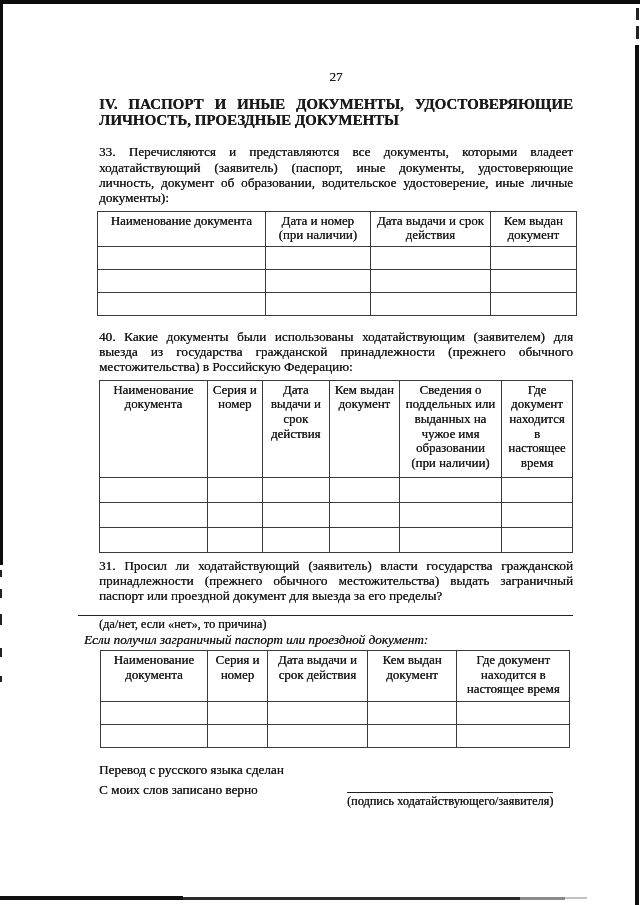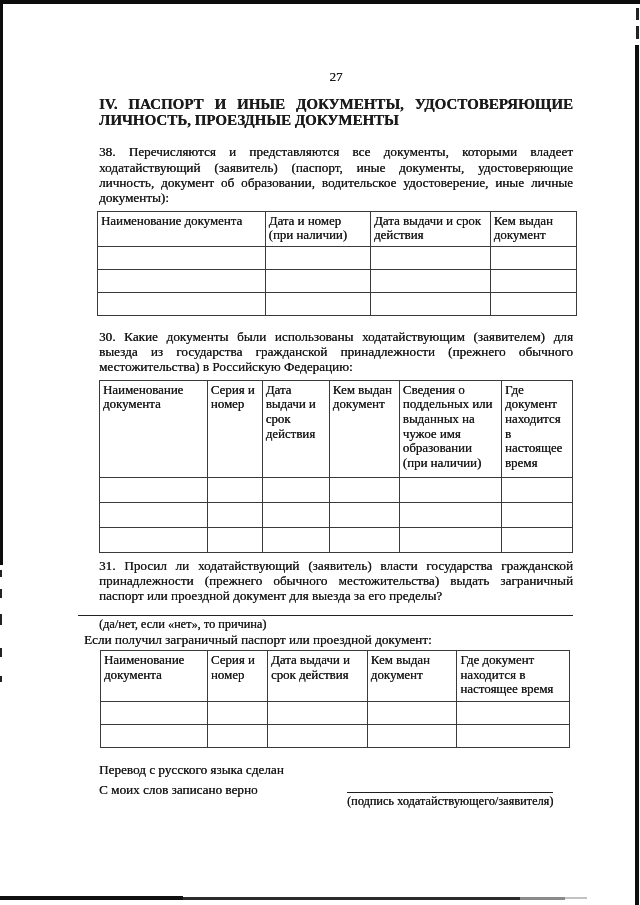--- a/index.html
+++ b/index.html
@@ -34,35 +34,35 @@
   .heading .l1 { text-align:justify; text-align-last:justify; }
   .para { text-align:justify; }
   .p29 { margin-top:16px; }
   .p30 { margin-top:13px; }
   .p31 { margin-top:5px; }
 
   table { border-collapse:collapse; table-layout:fixed; }
   th, td { border:1.6px solid #3a3a3a; }
   th {
     font-weight:normal; font-size:12.9px; line-height:14.6px;
-    text-align:left; vertical-align:top; padding:2px 3px 3px;font-family:Liberation Serif, serif;
+    text-align:center; vertical-align:top; padding:2px 3px 3px;font-family:Liberation Serif, serif;
   }
   .t1 { margin-top:5px; margin-left:-2px; width:480px; }
   .t1 th { height:35px; }
   .t1 td { height:23px; }
   .t2 { margin-top:5px; width:474px; }
   .t2 th { height:97px; }
   .t2 td { height:25px; }
   .t3 { margin-top:3px; margin-left:1px; width:470px; }
   .t3 th { height:51px; }
   .t3 td { height:23px; }
 
   .answer-line { margin-top:11px; margin-left:-21px; width:495px; border-top:1.8px solid #222; }
   .answer-caption { text-align:left; font-size:12.3px; line-height:14px; margin-top:1px; }
-  .followup { margin-left:-15px; margin-top:1px; }
+  .followup { margin-left:-15px; margin-top:1px;font-style:italic; }
 
   .sig-row { display:flex; justify-content:space-between; align-items:flex-start; }
   .sig-row1 { margin-top:14px; }
   .sig-row2 { margin-top:5px; }
   .sig-label { white-space:nowrap; }
   .sig-block { text-align:center; }
   .sig-block1 { width:192px; margin-right:28px; padding-top:16px; }
   .sig-block2 { width:206px; margin-right:20px; padding-top:10px; }
   .sig-line { height:0; border-top:1.6px solid #1e1e1e; }
   .sig-caption { font-size:12.3px; line-height:14px; margin-top:1px; white-space:nowrap; }
@@ -88,21 +88,21 @@
 
   <div class="content">
 
     <div class="page-num">27</div>
 
     <div class="heading">
       <div class="l1">IV. ПАСПОРТ И ИНЫЕ ДОКУМЕНТЫ, УДОСТОВЕРЯЮЩИЕ</div>
       <div class="l2">ЛИЧНОСТЬ, ПРОЕЗДНЫЕ ДОКУМЕНТЫ</div>
     </div>
 
-    <div class="para p29">38. Перечисляются и представляются все документы, которыми владеет ходатайствующий (заявитель) (паспорт, иные документы, удостоверяющие личность, документ об образовании, водительское удостоверение, иные личные документы):</div>
+    <div class="para p29">33. Перечисляются и представляются все документы, которыми владеет ходатайствующий (заявитель) (паспорт, иные документы, удостоверяющие личность, документ об образовании, водительское удостоверение, иные личные документы):</div>
 
     <table class="t1">
       <colgroup>
         <col style="width:35%">
           <col style="width:22%">
           <col style="width:25%">
           <col style="width:18%">
       </colgroup>
       <tbody>
           <tr>
@@ -125,21 +125,21 @@
       </tr>
       <tr>
         <td></td>
             <td></td>
             <td></td>
             <td></td>
       </tr>
     </tbody>
       </table>
 
-    <div class="para p30">30. Какие документы были использованы ходатайствующим (заявителем) для выезда из государства гражданской принадлежности (прежнего обычного местожительства) в Российскую Федерацию:</div>
+    <div class="para p30">40. Какие документы были использованы ходатайствующим (заявителем) для выезда из государства гражданской принадлежности (прежнего обычного местожительства) в Российскую Федерацию:</div>
 
     <table class="t2">
       <colgroup>
         <col style="width:22.8%">
           <col style="width:11.6%">
           <col style="width:14.2%">
         <col style="width:14.8%">
           <col style="width:21.6%">
           <col style="width:15%">
       </colgroup>

